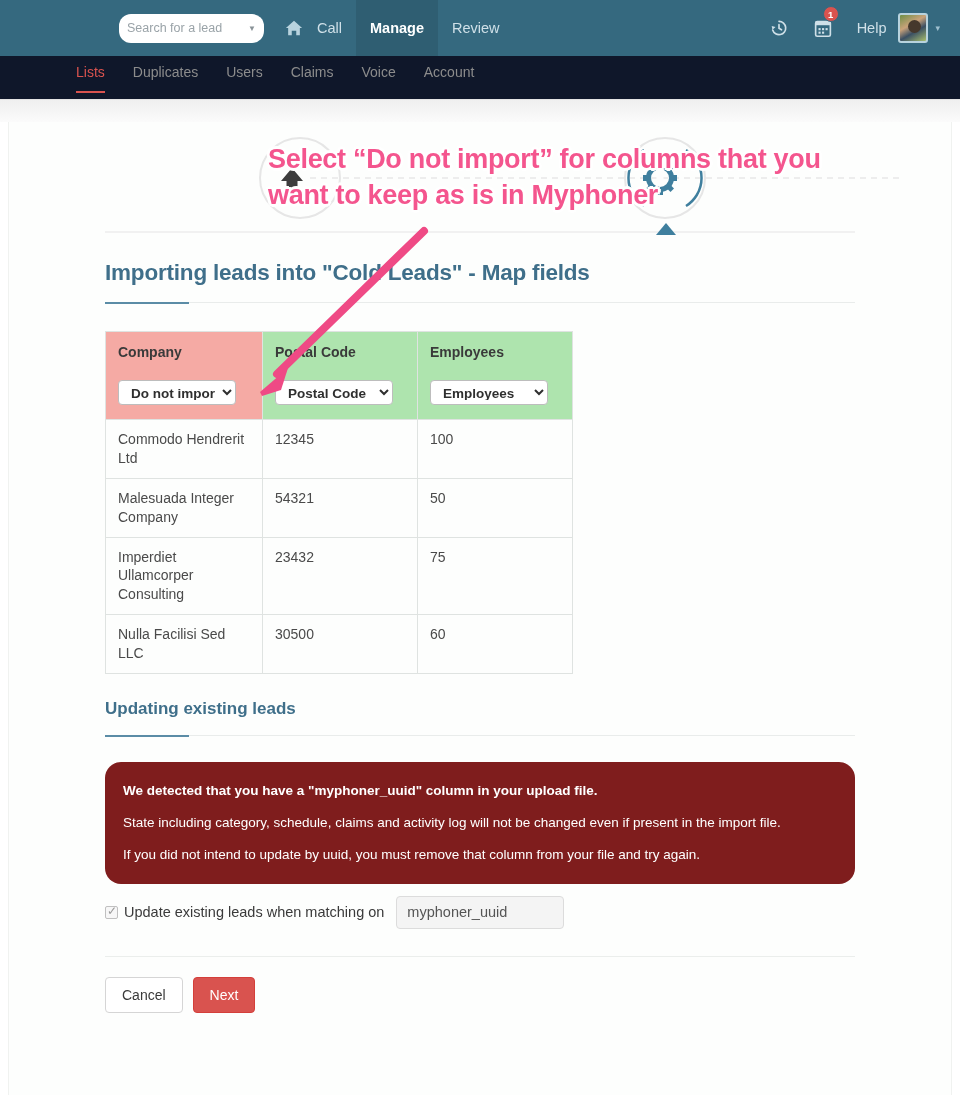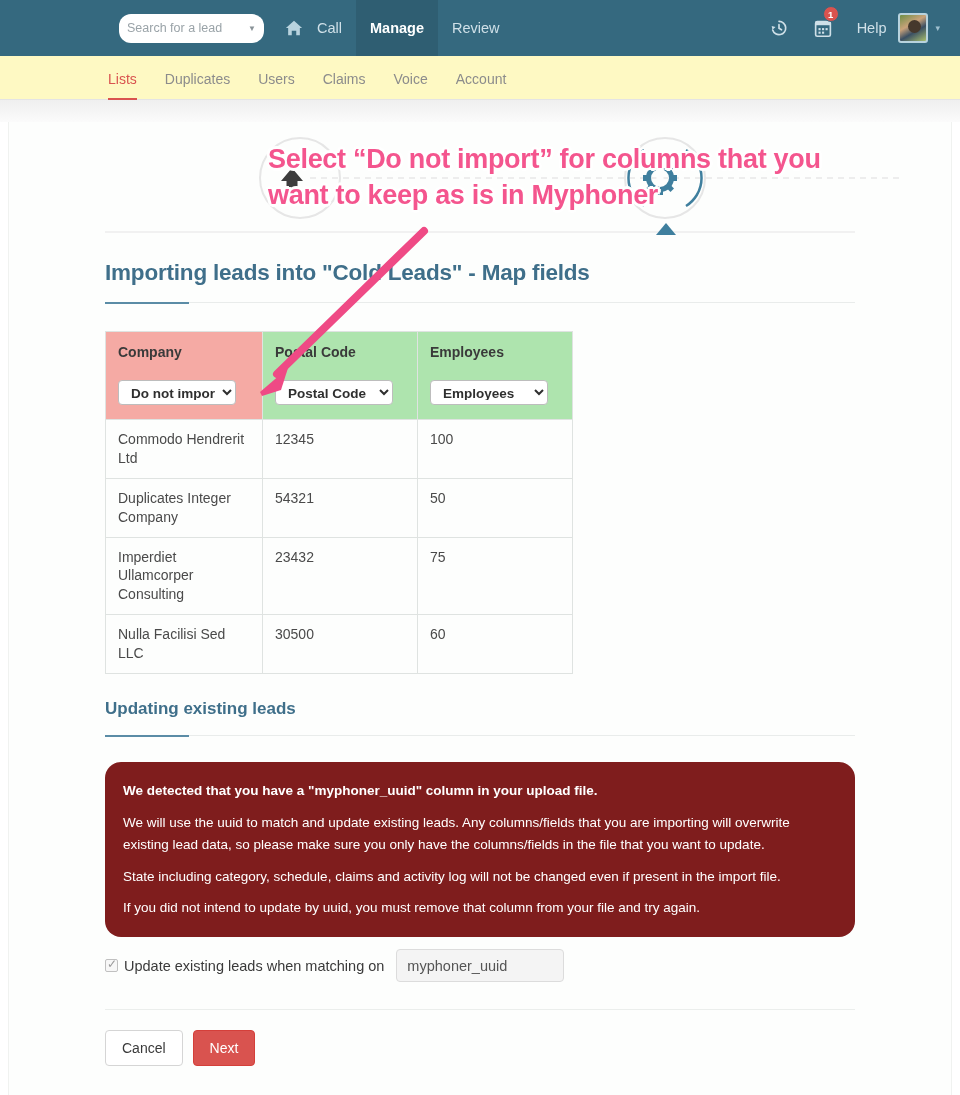--- a/index.html
+++ b/index.html
@@ -48,22 +48,22 @@
     overflow: hidden; position: relative;
   }
   .avatar::after {
     content:''; position:absolute; left:8px; top:5px; width:13px; height:13px;
     border-radius:50%; background:#46382c;
   }
   .avatar-caret { color:#9fc0cf; font-size: 9px; margin-left: 7px; }
 
   
   .subtabs {
-    height: 44px; background: #fef9c3; border-bottom: 1px solid #e4e4e4;
-    display: flex; align-items: flex-end; padding-left: 108px;
+    height: 44px; background: #0f172a; border-bottom: 1px solid #e4e4e4;
+    display: flex; align-items: center; padding-left: 76px;
   }
   .subtab {
     font-size: 14px; color: #8c8c8c; text-decoration: none;
     padding: 0 14px 12px 14px; position: relative;
   }
   .subtab:first-child { padding-left: 0; }
   .subtab.active { color: #d9534f; }
   .subtab.active::after {
     content:''; position:absolute; left:0; right:14px; bottom:-1px;
     height:2px; background:#d9534f;
@@ -252,21 +252,21 @@
           </th>
         </tr>
       </thead>
       <tbody>
         <tr>
           <td class="cell">Commodo Hendrerit Ltd</td>
           <td class="cell">12345</td>
           <td class="cell">100</td>
         </tr>
         <tr>
-          <td class="cell">Duplicates Integer Company</td>
+          <td class="cell">Malesuada Integer Company</td>
           <td class="cell">54321</td>
           <td class="cell">50</td>
         </tr>
         <tr>
           <td class="cell">Imperdiet Ullamcorper Consulting</td>
           <td class="cell">23432</td>
           <td class="cell">75</td>
         </tr>
         <tr>
           <td class="cell">Nulla Facilisi Sed LLC</td>
@@ -274,21 +274,20 @@
           <td class="cell">60</td>
         </tr>
       </tbody>
     </table>
 
     <h3 class="section-title">Updating existing leads</h3>
     <div class="rule"></div>
 
     <div class="warn">
       <p class="lead">We detected that you have a "myphoner_uuid" column in your upload file.</p>
-      <p>We will use the uuid to match and update existing leads. Any columns/fields that you are importing will overwrite existing lead data, so please make sure you only have the columns/fields in the file that you want to update.</p>
       <p>State including category, schedule, claims and activity log will not be changed even if present in the import file.</p>
       <p>If you did not intend to update by uuid, you must remove that column from your file and try again.</p>
     </div>
 
     <div class="checkrow">
       <span class="cbx"></span>
       <span class="checklabel">Update existing leads when matching on</span>
       <input class="uuidfield" type="text" readonly="" value="myphoner_uuid" style="">
     </div>
 

